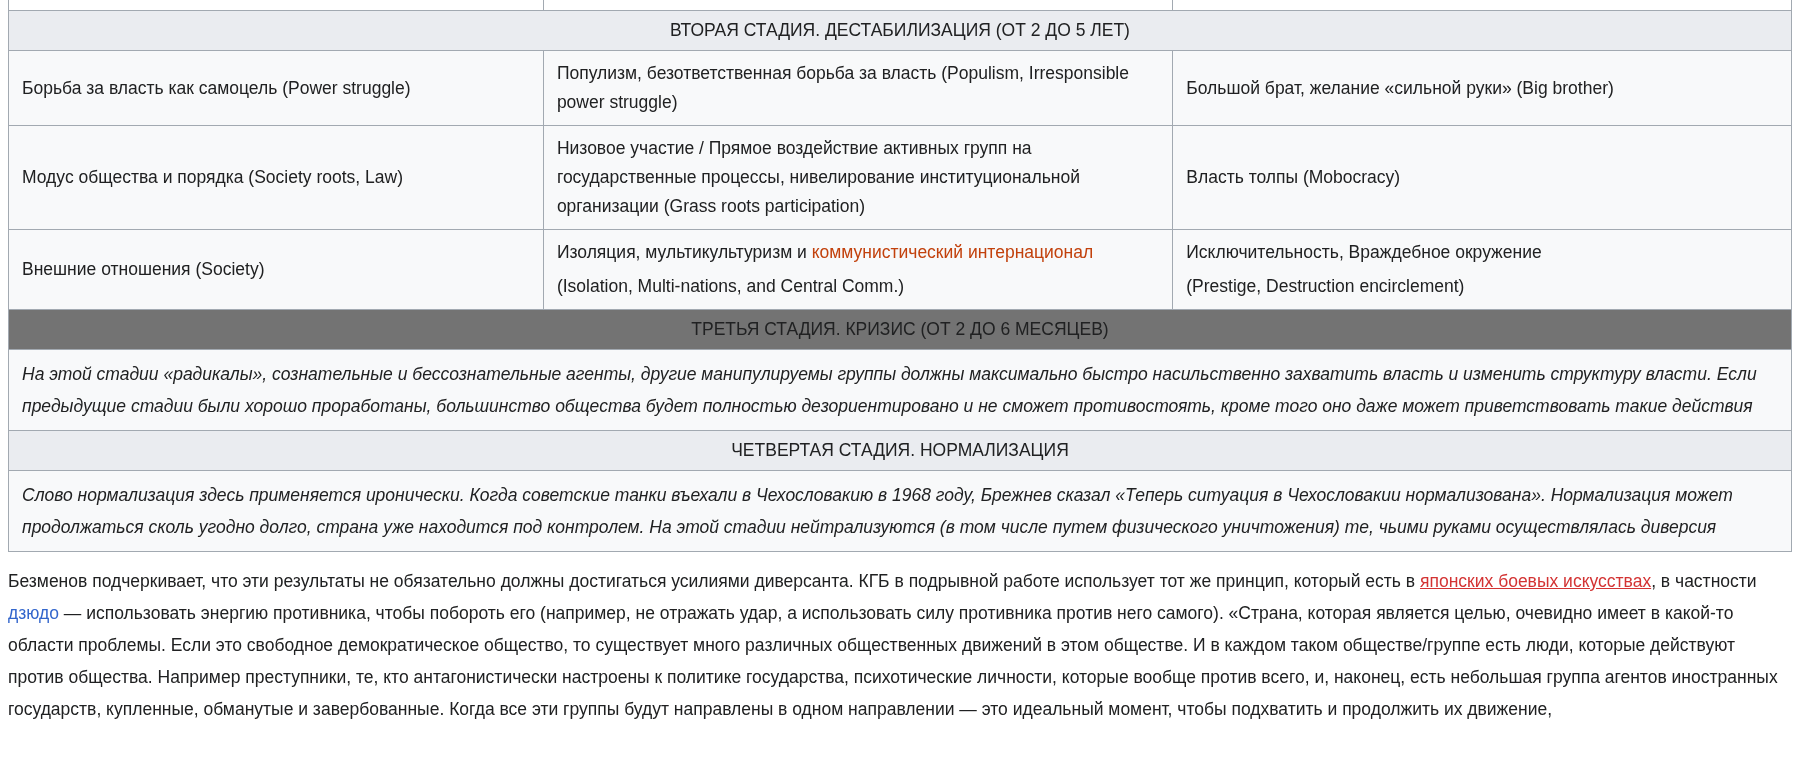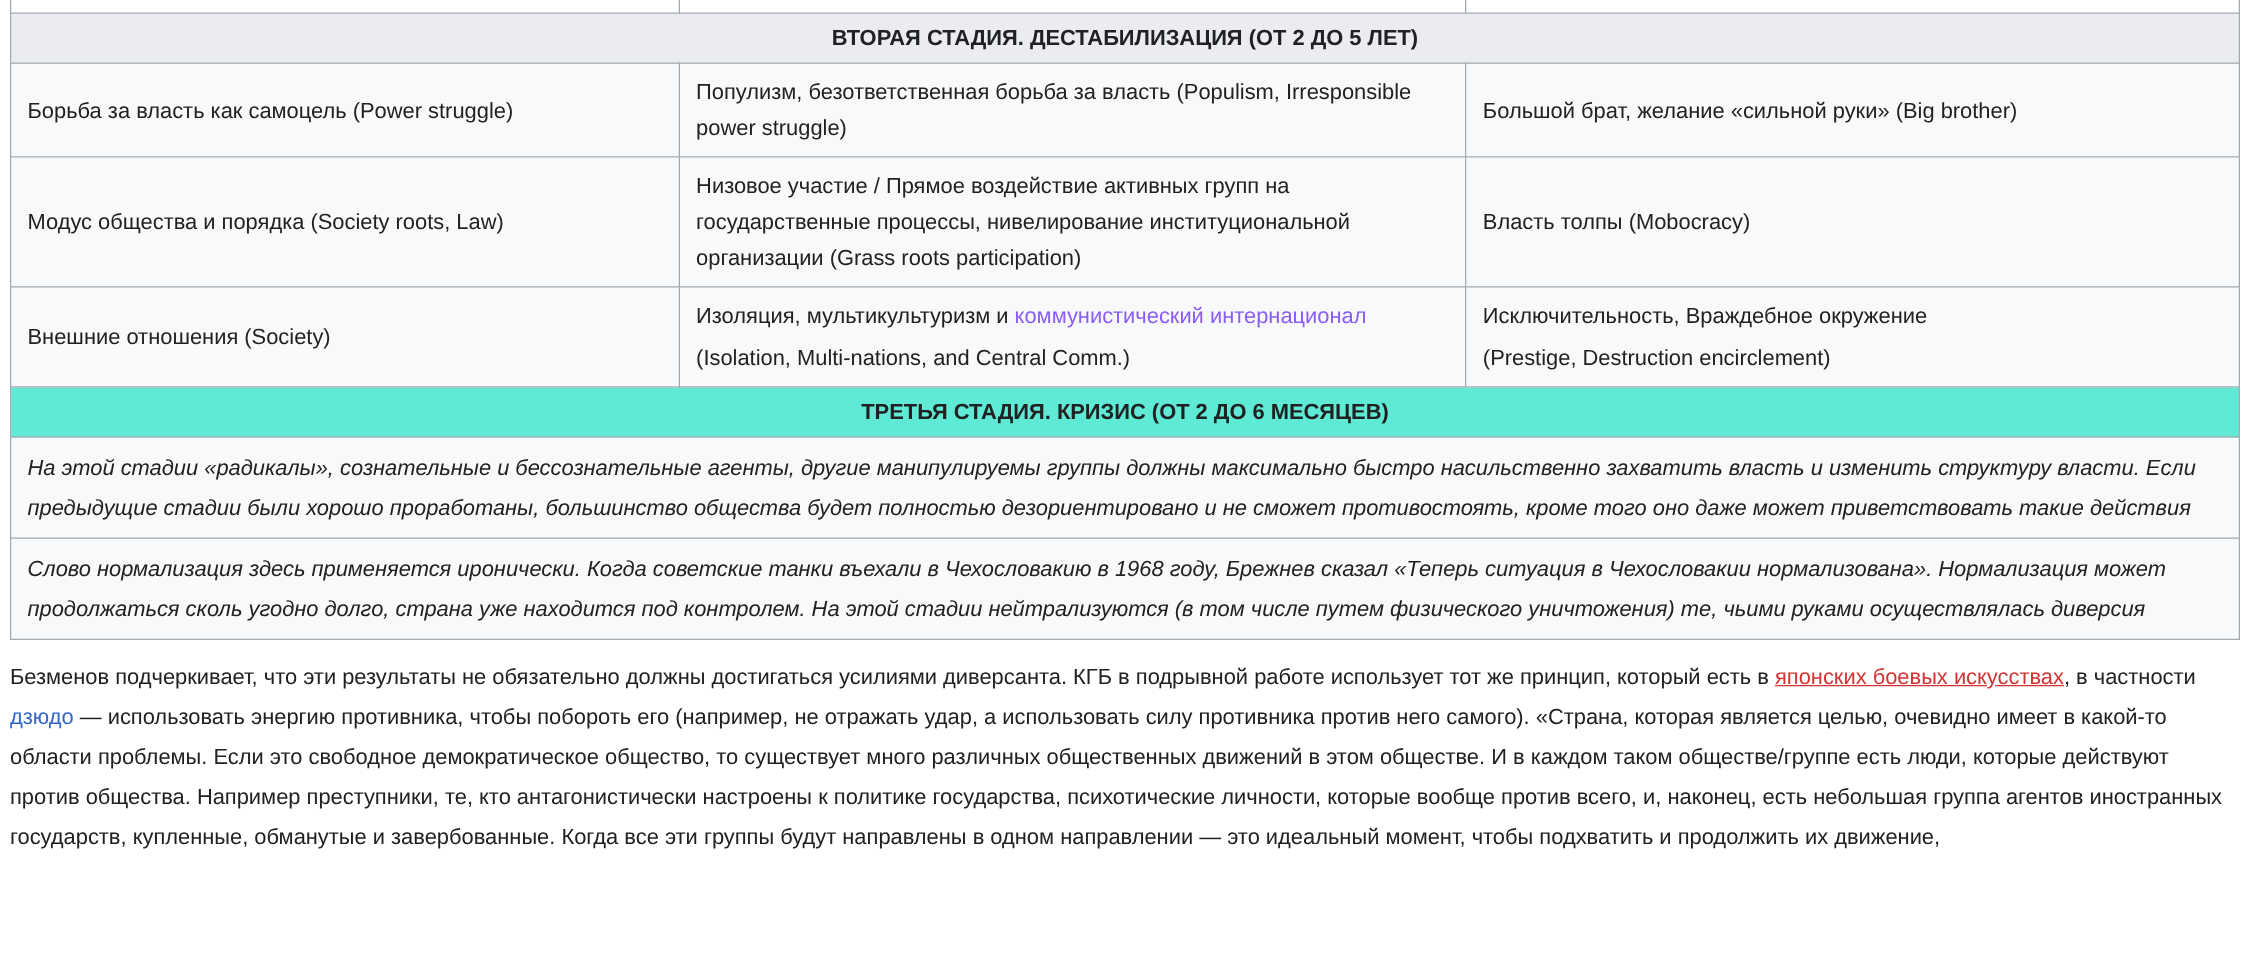--- a/index.html
+++ b/index.html
@@ -32,21 +32,21 @@
   }
   table.wikitable td.cut {
     height: 10px;
     padding: 0;
     border-top: none;
     background: #ffffff;
   }
   table.wikitable th.stage-header {
     background: #eaecf0;
     text-align: center;
-    font-weight: bold;
+    font-weight: normal;
     padding: 5px 10px;
   }
   table.wikitable td p {
     margin: 5px 0;
   }
   table.wikitable td p:first-child { margin-top: 0; }
   table.wikitable td p:last-child { margin-bottom: 0; }
   table.wikitable td.full-row {
     line-height: 32px;
     padding: 8px 13px;
@@ -100,33 +100,36 @@
           </td>
           <td>
             <p>Власть толпы (Mobocracy)</p>
           </td>
         </tr>
         <tr>
           <td>
             <p>Внешние отношения (Society)</p>
           </td>
           <td>
-            <p>Изоляция, мультикультуризм и <a href="#" class="wl-blue" style="color: #8b5cf6;">коммунистический интернационал</a></p>
+            <p>Изоляция, мультикультуризм и <a href="#" class="wl-blue" style="color: #c2410c;">коммунистический интернационал</a></p>
             <p>(Isolation, Multi-nations, and Central Comm.)</p>
           </td>
           <td>
             <p>Исключительность, Враждебное окружение</p>
             <p>(Prestige, Destruction encirclement)</p>
           </td>
         </tr>
         <tr>
-          <th colspan="3" class="stage-header" style="background: #5eead4;">ТРЕТЬЯ СТАДИЯ. КРИЗИС (ОТ 2 ДО 6 МЕСЯЦЕВ)</th>
+          <th colspan="3" class="stage-header" style="background: #737373;">ТРЕТЬЯ СТАДИЯ. КРИЗИС (ОТ 2 ДО 6 МЕСЯЦЕВ)</th>
         </tr>
         <tr>
           <td colspan="3" class="full-row">На этой стадии «радикалы», сознательные и бессознательные агенты, другие манипулируемы группы должны максимально быстро насильственно захватить власть и изменить структуру власти. Если предыдущие стадии были хорошо проработаны, большинство общества будет полностью дезориентировано и не сможет противостоять, кроме того оно даже может приветствовать такие действия</td>
+        </tr>
+        <tr>
+          <th colspan="3" class="stage-header" style="background: rgb(234, 236, 240);">ЧЕТВЕРТАЯ СТАДИЯ. НОРМАЛИЗАЦИЯ</th>
         </tr>
         <tr>
           <td colspan="3" class="full-row">Слово нормализация здесь применяется иронически. Когда советские танки въехали в Чехословакию в 1968 году, Брежнев сказал «Теперь ситуация в Чехословакии нормализована». Нормализация может продолжаться сколь угодно долго, страна уже находится под контролем. На этой стадии нейтрализуются (в том числе путем физического уничтожения) те, чьими руками осуществлялась диверсия</td>
         </tr>
       </tbody>
   </table>
   <p class="below-paragraph" id="below-paragraph">Безменов подчеркивает, что эти результаты не обязательно должны достигаться усилиями диверсанта. КГБ в подрывной работе использует тот же принцип, который есть в <a href="#" class="wl-red" style="color: rgb(211, 51, 51);">японских боевых искусствах</a>, в частности <a href="#" class="wl-blue" style="color: rgb(51, 102, 204);">дзюдо</a> — использовать энергию противника, чтобы побороть его (например, не отражать удар, а использовать силу противника против него самого). «Страна, которая является целью, очевидно имеет в какой-то области проблемы. Если это свободное демократическое общество, то существует много различных общественных движений в этом обществе. И в каждом таком обществе/группе есть люди, которые действуют против общества. Например преступники, те, кто антагонистически настроены к политике государства, психотические личности, которые вообще против всего, и, наконец, есть небольшая группа агентов иностранных государств, купленные, обманутые и завербованные. Когда все эти группы будут направлены в одном направлении — это идеальный момент, чтобы подхватить и продолжить их движение,</p>
 </div>
 
 </body></html>

